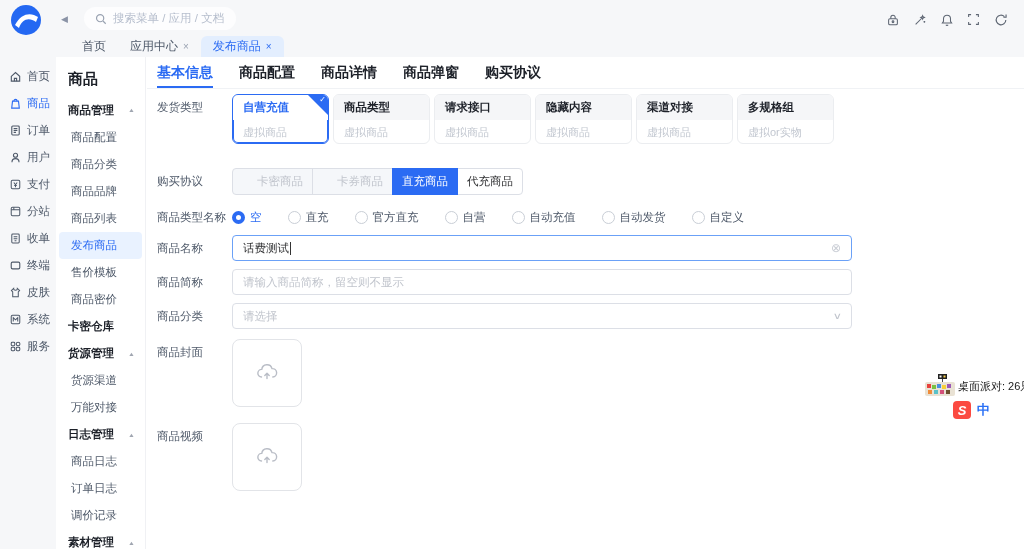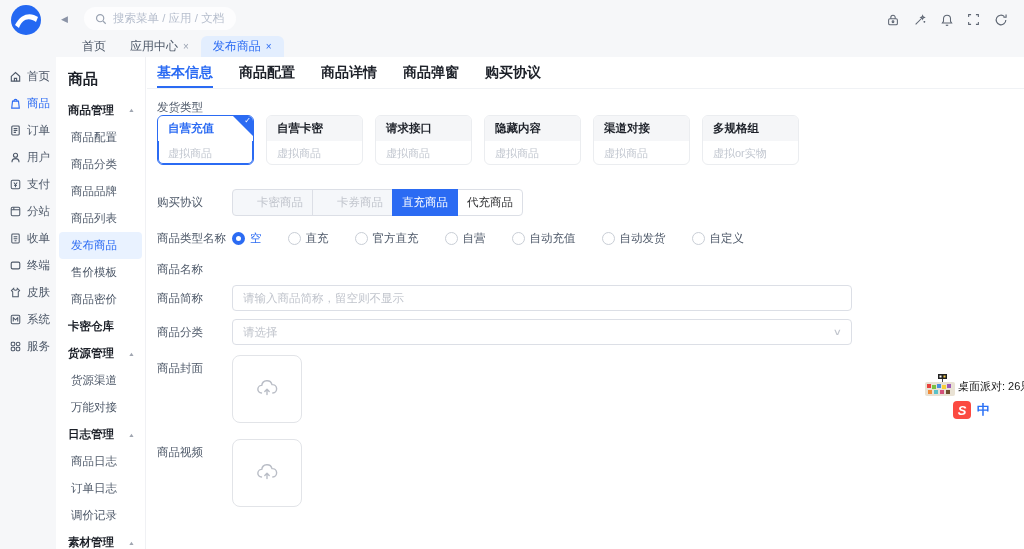--- a/index.html
+++ b/index.html
@@ -44,21 +44,21 @@
   .content { position:absolute; left:147px; top:57px; right:0; bottom:0; background:#fff; overflow:hidden; }
   .ctabs { display:flex; gap:26px; height:32px; align-items:stretch; padding-left:10px;
     border-bottom:1px solid #f0f2f5; font-size:14px; font-weight:bold; color:#1d2129; }
   .ctab { display:flex; align-items:center; position:relative; cursor:pointer; }
   .ctab.active { color:#2b6bf3; }
   .ctab.active::after { content:""; position:absolute; left:0; right:0; bottom:0; height:2px; background:#2b6bf3; }
   .form { padding:5px 0 0 10px; }
   .frow { display:flex; }
   .flabel { flex:none; width:75px; font-size:11.5px; color:#4e5969; padding-top:6px; white-space:nowrap; }
   
-  .cards { display:flex; gap:12px; }
+  .cards { display:flex; gap:4px; }
   .card { width:97px; height:50px; border:1px solid #ebedf0; border-radius:6px; background:#fff;
     overflow:hidden; position:relative; cursor:pointer; }
   .card-title { height:25px; display:flex; align-items:center; padding:0 10px; background:#f5f6f8;
     font-size:11.5px; font-weight:bold; color:#1d2129; }
   .card-sub { height:24px; display:flex; align-items:center; padding:0 10px; font-size:11px; color:#c2c7d0; }
   .card.selected { border-color:#2b6bf3; box-shadow:0 0 0 1px #2b6bf3 inset; }
   .card.selected .card-title { background:#fff; color:#2b6bf3; }
   .corner { position:absolute; top:0; right:0; width:0; height:0;
     border-top:20px solid #2b6bf3; border-left:20px solid transparent; }
   .corner-check { position:absolute; top:0px; right:2px; color:#fff; font-size:8px; font-weight:bold; }
@@ -309,31 +309,31 @@
   <div class="ctabs">
     <div class="ctab active">基本信息</div>
     <div class="ctab">商品配置</div>
     <div class="ctab">商品详情</div>
     <div class="ctab">商品弹窗</div>
     <div class="ctab">购买协议</div>
   </div>
 
   <div class="form">
 
-    <div class="frow" style="margin-bottom:24px;flex-direction:column;">
+    <div class="frow" style="margin-bottom:24px;">
       <div class="flabel">发货类型</div>
       <div class="cards">
         <div class="card selected">
           <div class="card-title">自营充值</div>
           <div class="card-sub">虚拟商品</div>
           <div class="corner"></div>
           <div class="corner-check">✓</div>
         </div>
         <div class="card">
-          <div class="card-title">自营卡密</div>
+          <div class="card-title">商品类型</div>
           <div class="card-sub">虚拟商品</div>
         </div>
         <div class="card">
           <div class="card-title">请求接口</div>
           <div class="card-sub">虚拟商品</div>
         </div>
         <div class="card">
           <div class="card-title">隐藏内容</div>
           <div class="card-sub">虚拟商品</div>
         </div>
@@ -387,20 +387,27 @@
         </div>
         <div class="radio">
           <span class="rdot"></span>
           <span class="rlabel">自定义</span>
         </div>
       </div>
     </div>
 
     <div class="frow" style="margin-bottom:8px;">
       <div class="flabel">商品名称</div>
+      <div class="tinput focused">
+        <span class="tval">
+            <span>话费测试</span>
+            <span class="caret"></span>
+          </span>
+        <span class="clear-ic">⊗</span>
+      </div>
     </div>
 
     <div class="frow" style="margin-bottom:8px;">
       <div class="flabel">商品简称</div>
       <div class="tinput">
         <span class="tph">请输入商品简称，留空则不显示</span>
       </div>
     </div>
 
     <div class="frow" style="margin-bottom:10px;">

